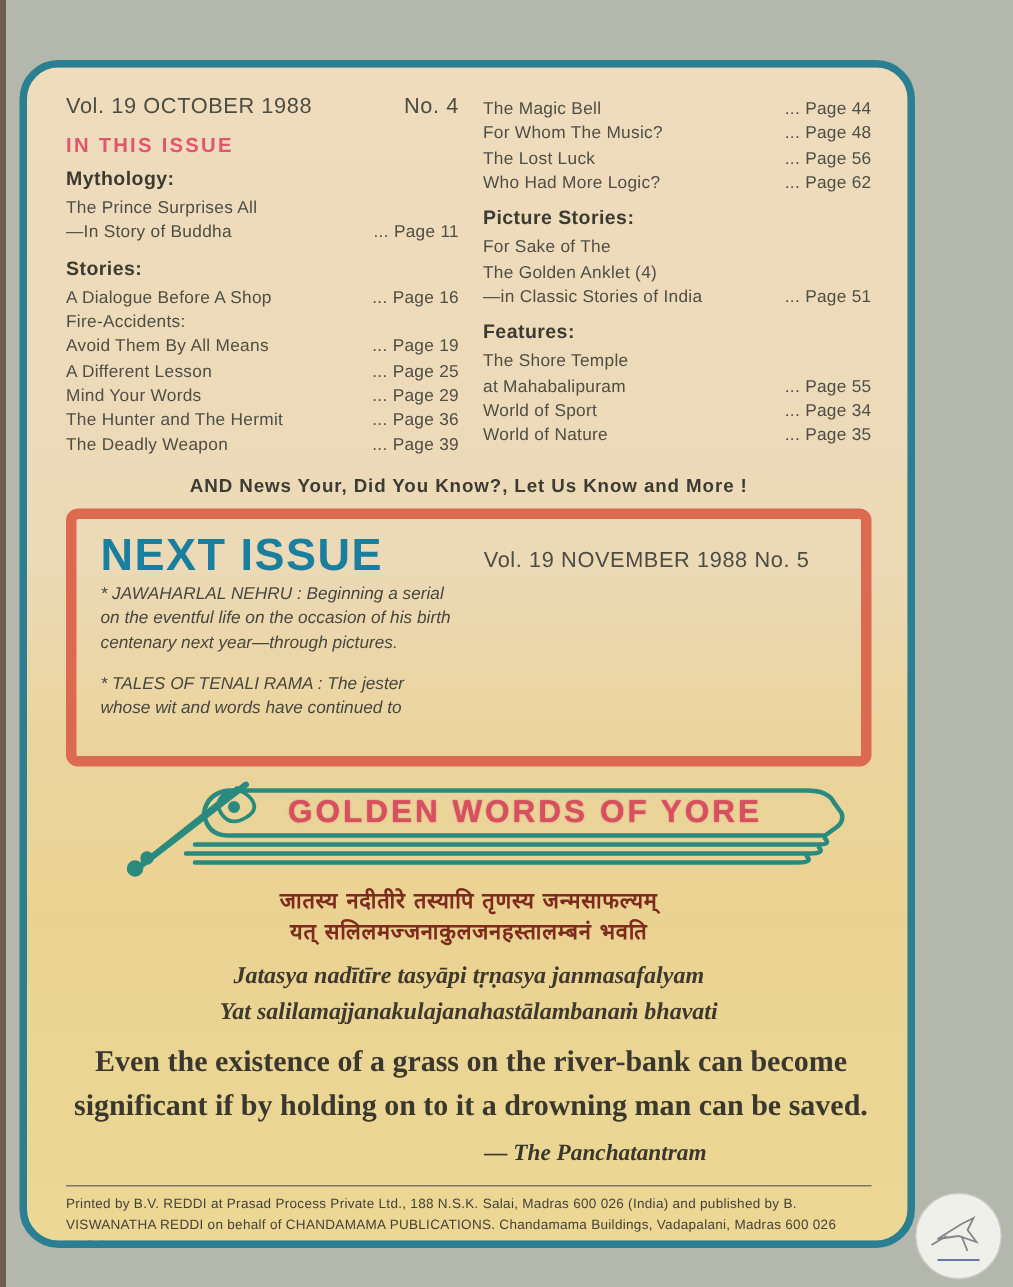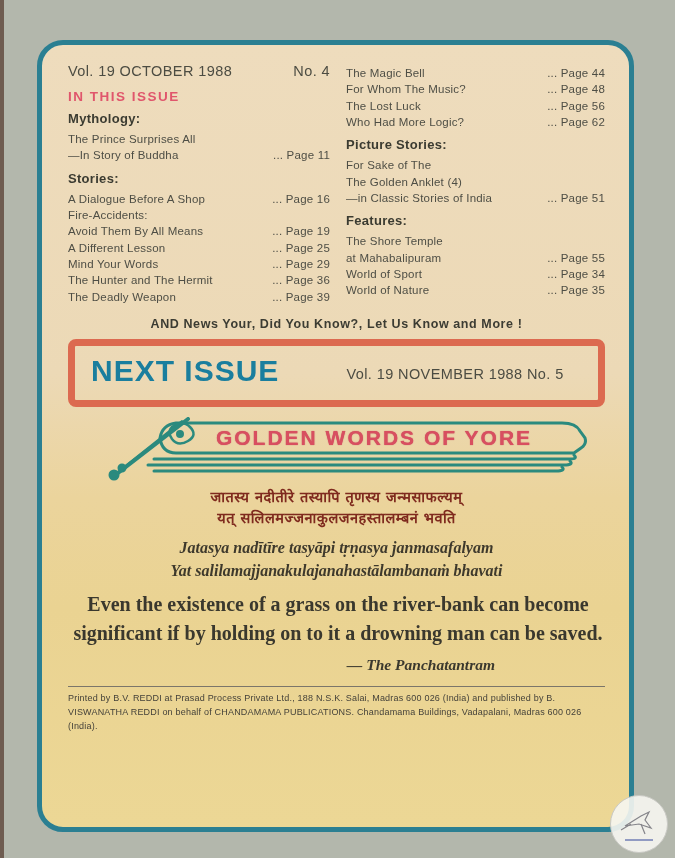--- a/index.html
+++ b/index.html
@@ -3,21 +3,21 @@
 <meta charset="utf-8">
 <style>
   html,body{margin:0;padding:0;}
   body{
     width:675px;height:858px;position:relative;overflow:hidden;
     background:#b3b7ac;
     font-family:"Liberation Sans",sans-serif;
   }
   .spine-edge{position:absolute;left:0;top:0;width:4px;height:100%;background:#6e5c50;}
   .frame{
-    position:absolute;left:37px;top:40px;width:597px;height:792px;
+    position:absolute;left:13px;top:40px;width:597px;height:792px;
     box-sizing:border-box;border:5px solid #2b7f92;border-radius:26px;
     background:linear-gradient(180deg,#eedcbd 0%,#ecd9b6 42%,#ebd49c 58%,#ead392 72%,#ecd795 100%);
     padding:16px 24px 10px 26px;overflow:hidden;
   }
   
   .toc{display:flex;gap:16px;}
   .col-l{width:262px;flex:none;}
   .col-r{flex:1;min-width:0;}
   .vol-row{display:flex;justify-content:space-between;font-size:14.5px;color:#4c4c42;
     letter-spacing:.4px;margin:2px 0 10px 0;}
@@ -175,20 +175,24 @@
         <span class="pg">... Page 35</span>
       </div>
     </div>
   </div>
 
   <div class="news-flash">AND News Your, Did You Know?, Let Us Know and More !</div>
 
   <div class="next-box">
     <div class="ni-title">NEXT ISSUE</div>
     <div class="ni-sub">Vol. 19 NOVEMBER 1988 No. 5</div>
+    <div class="ni-paras left">
+      <p>* JAWAHARLAL NEHRU : Beginning a serial on the eventful life on the occasion of his birth centenary next year—through pictures.</p>
+      <p>* TALES OF TENALI RAMA : The jester whose wit and words have continued to</p>
+    </div>
   </div>
 
   <div class="gw">
     <div class="banner-wrap">
       <svg width="505" height="66" viewBox="0 0 505 66">
         <g fill="none" stroke="#2b8a7e" stroke-width="3" stroke-linecap="round">
 
           <path d="M92,6 L478,6 Q492,6 496,14 L501,21 Q503,27 497,31 L490,36 L92,36 Q78,36 76,21 Q78,8 92,6 Z"></path>
 
           <path d="M70,42 L486,42 Q494,42 490,38"></path>

